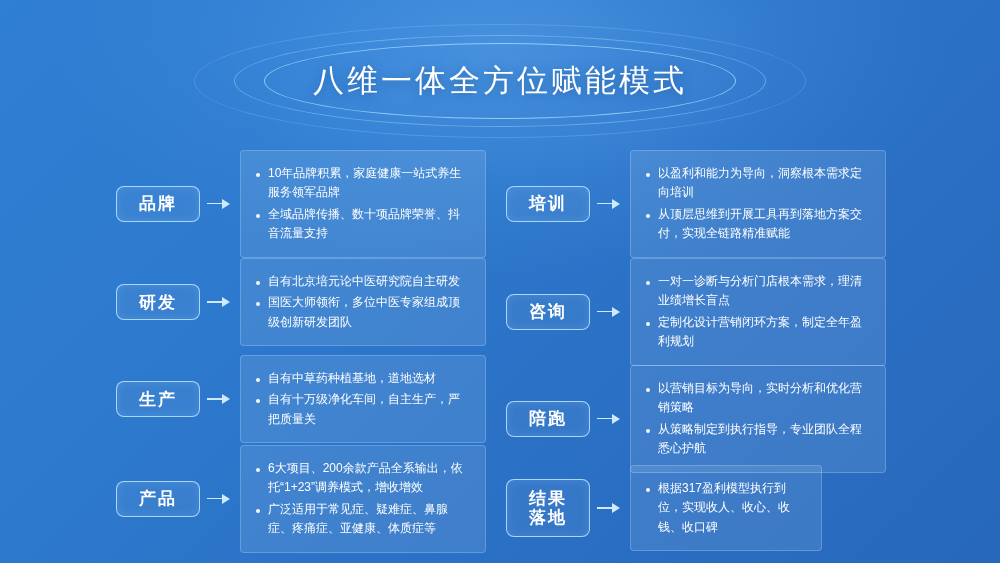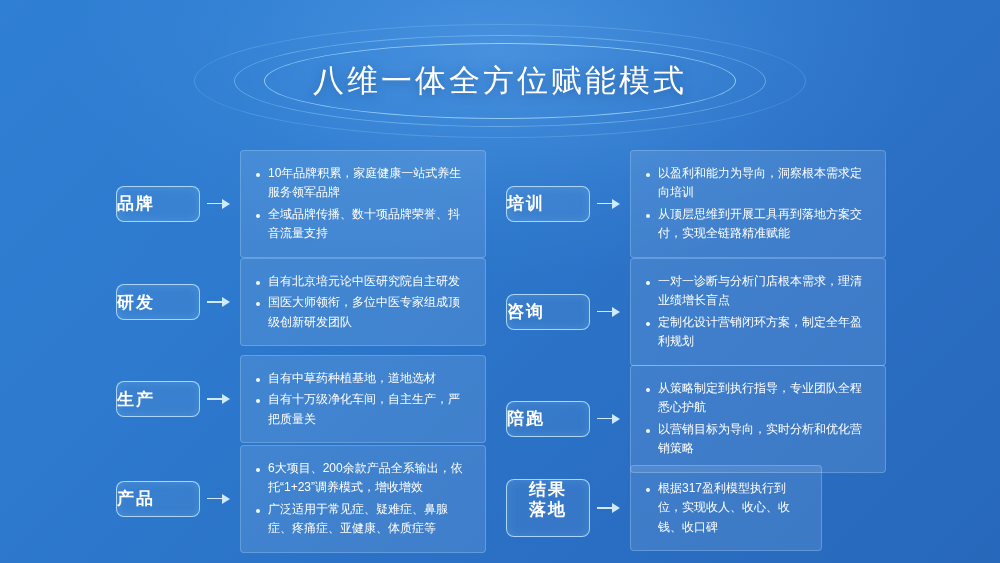--- a/index.html
+++ b/index.html
@@ -73,20 +73,21 @@
     width: 82px;
     height: 34px;
     border: 1px solid rgba(190,230,255,0.85);
     border-radius: 8px;
     color: #ffffff;
     font-size: 17px;
     font-weight: bold;
     letter-spacing: 2px;
     display: flex;
     align-items: center;
+    justify-content: center;
     background: rgba(255,255,255,0.06);
     box-shadow: 0 0 10px rgba(150,210,255,0.18) inset;
   }
   .pill.two-line {
     height: 56px;
     flex-direction: column;
     line-height: 1.15;
     letter-spacing: 2px;
   }
 
@@ -248,22 +249,22 @@
     </div>
   </div>
 
   <div class="row" style="left:0; top:225px; width:380px;">
     <div class="pill">
       <span>陪跑</span>
     </div>
     <div class="arrow"></div>
     <div class="card">
       <ul>
+        <li>以营销目标为导向，实时分析和优化营销策略</li>
         <li>从策略制定到执行指导，专业团队全程悉心护航</li>
-        <li>以营销目标为导向，实时分析和优化营销策略</li>
       </ul>
     </div>
   </div>
 
   <div class="row" style="left:0; top:325px; width:316px;">
     <div class="pill two-line">
       <span>结果</span>
       <span>落地</span>
     </div>
     <div class="arrow"></div>

